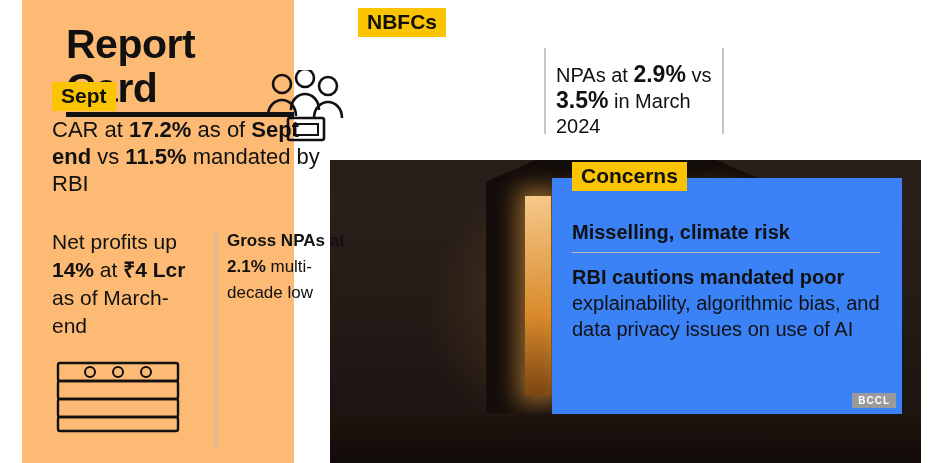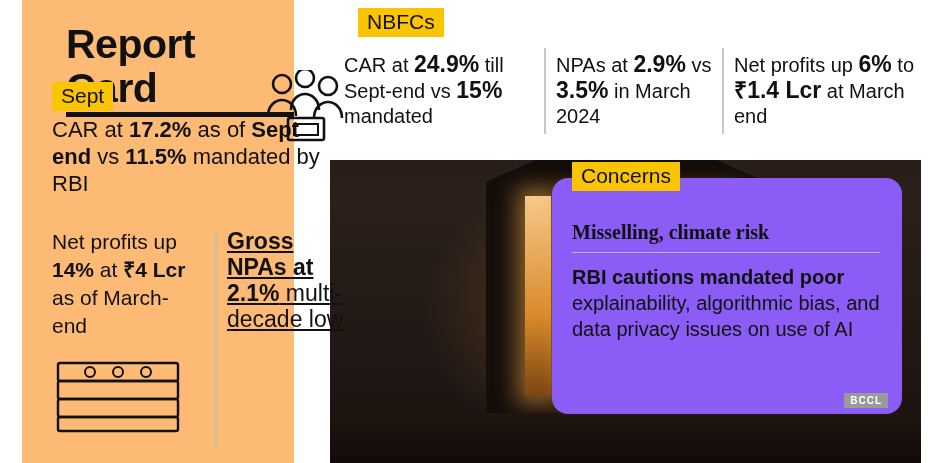--- a/index.html
+++ b/index.html
@@ -24,38 +24,38 @@
     position:absolute;left:44px;top:22px;
     font-size:41px;line-height:44px;font-weight:bold;color:#111111;
     letter-spacing:-0.5px;
     border-bottom:5px solid #111;
     padding-bottom:2px;
   }
   .tag{
     display:inline-block;
     background:#fbc400;
     color:#111;
-    font-weight:normal;
+    font-weight:bold;
     padding:2px 9px 3px 9px;
     font-size:21px;
     line-height:24px;
   }
   .banks-tag{position:absolute;left:30px;top:82px;}
   .banks-text{
     position:absolute;left:30px;top:116px;width:280px;
     font-size:22px;line-height:27px;color:#111;
   }
   .banks-text b{font-weight:bold;}
   .sub-left{
     position:absolute;left:30px;top:228px;width:150px;
     font-size:21px;line-height:28px;color:#111;
   }
   .sub-right{
     position:absolute;left:205px;top:228px;width:120px;
-    font-size:23px;line-height:26px;color:#111;text-decoration:underline;
+    font-size:17px;line-height:26px;color:#111;
   }
   .divider-v{
     position:absolute;left:193px;top:232px;width:2px;height:215px;
     background:#c9bdb0;
   }
   
   .money{
     position:absolute;left:28px;top:355px;width:150px;height:80px;
   }
   
@@ -98,48 +98,47 @@
     position:absolute;left:330px;top:0;width:591px;height:160px;
     background:#ffffff;
   }
   .nbfc-tag{position:absolute;left:28px;top:8px;}
   .stat{
     position:absolute;top:52px;
     font-size:20px;line-height:25px;color:#111;
   }
   .stat b{font-weight:bold;font-size:23px;}
   .stat1{left:14px;width:200px;}
-  .stat2{left:226px;width:170px;}
+  .stat2{left:226px;width:170px;margin-top:10px;}
   .stat3{left:404px;width:180px;}
   .vline{
     position:absolute;top:48px;width:2px;height:86px;background:#c6c6c6;
   }
   .vline1{left:214px;}
   .vline2{left:392px;}
   
   .concerns{
     position:absolute;left:552px;top:178px;width:350px;height:236px;
-    background:#8b5cf6;
-    border-radius:16px;
+    background:#3b82f6;
   }
   .concerns-tag{position:absolute;left:20px;top:-16px;}
   .concerns-head{
     position:absolute;left:20px;top:42px;width:308px;
-    font-size:20px;font-weight:bold;color:#111;line-height:24px;font-family:Liberation Serif, serif;
+    font-size:20px;font-weight:bold;color:#111;line-height:24px;
   }
   .concerns-rule{
     position:absolute;left:20px;top:74px;width:308px;height:1px;background:#b9b9b9;
   }
   .concerns-body{
     position:absolute;left:20px;top:86px;width:312px;
     font-size:20px;line-height:26px;color:#111;
   }
   .concerns-body b{font-weight:bold;}
   .bccl{
-    position:absolute;right:14px;bottom:6px;
+    position:absolute;right:6px;bottom:6px;
     background:#9a9a9a;color:#fff;font-size:10px;font-weight:bold;
     padding:2px 6px;letter-spacing:1px;
   }
   .right-edge{
     position:absolute;left:921px;top:0;width:22px;height:463px;background:#fff;
   }
 </style>
 </head>
 <body>
 
@@ -156,23 +155,21 @@
     <div class="pillar" style="left:375px"></div>
     <div class="floor"></div>
   </div>
 
   <div class="top-strip">
     <span class="tag nbfc-tag">NBFCs</span>
 
     <div class="vline vline1"></div>
     <div class="vline vline2"></div>
 
-    <div class="stat stat1">CAR at <b>24.9%</b> till Sept-end vs <b>15%</b> mandated</div>
     <div class="stat stat2">NPAs at <b>2.9%</b> vs <b>3.5%</b> in March 2024</div>
-    <div class="stat stat3">Net profits up <b>6%</b> to <b>₹1.4 Lcr</b> at March end</div>
   </div>
 
   <div class="left-panel">
     <div class="title">Report Card</div>
 
     <span class="tag banks-tag">Sept</span>
 
     <div class="banks-text">CAR at <b>17.2%</b> as of <b>Sept end</b> vs <b>11.5%</b> mandated by RBI</div>
 
     <div class="divider-v"></div>

